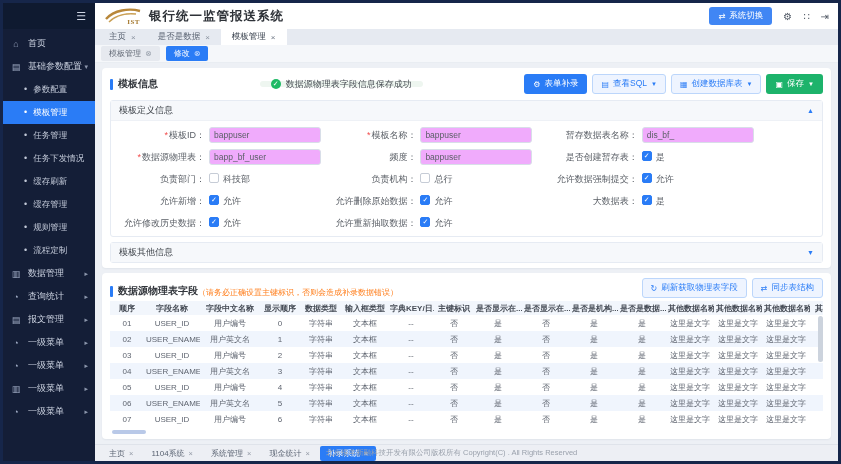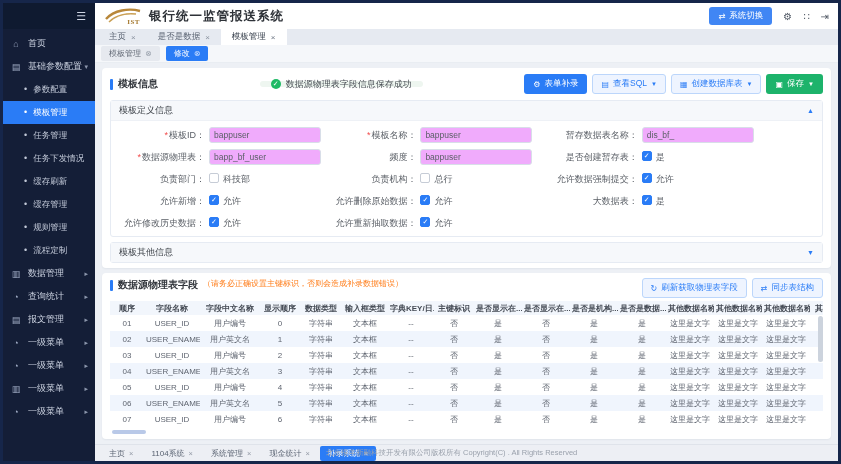--- a/index.html
+++ b/index.html
@@ -73,21 +73,21 @@
   .finput{height:16px;width:112px;border:1px solid #d8dee8;border-radius:3px;font-size:8.5px;color:#5a5f66;
           padding:0 4px;margin-left:4px;background:#f0abfc;outline:none;
           font-family:"Liberation Sans","DejaVu Sans",sans-serif;}
   .fck{display:flex;align-items:flex-start;gap:4px;margin-left:4px;padding-top:2px;}
   .cbox{width:10px;height:10px;border:1px solid #c6ccd6;border-radius:2px;background:#fff;display:flex;
         align-items:center;justify-content:center;font-size:7px;color:transparent;cursor:pointer;flex-shrink:0;}
   .cbox.on{background:#2a7cf6;border-color:#2a7cf6;color:#fff;}
   .note{font-size:8px;color:#ff7d1a;margin-left:3px;width:152px;line-height:1.5;}
   
   .card2{flex:1;display:flex;flex-direction:column;min-height:0;}
-  .c2head{display:flex;align-items:flex-start;height:20px;gap:5px;}
+  .c2head{display:flex;align-items:flex-end;height:20px;}
   .warn{font-size:8px;color:#ff7d1a;}
   .c2head .btns{margin-left:auto;}
   .table-wrap{position:relative;margin-top:3px;overflow:hidden;flex:1;min-height:0;}
   table{width:734px;table-layout:fixed;border-collapse:collapse;font-size:8px;color:#5f6570;}
   thead th{background:#f2f6fc;color:#454b55;font-weight:bold;height:14px;padding:0 2px;
            white-space:nowrap;overflow:hidden;text-align:center;}
   tbody td{height:16px;text-align:center;white-space:nowrap;overflow:hidden;padding:0 2px;}
   tbody tr:nth-child(even){background:#f0f5fd;}
   .vscroll{position:absolute;right:0;top:15px;width:5px;height:140px;}
   .vthumb{width:5px;height:46px;background:#ccd3dd;border-radius:3px;cursor:pointer;}

